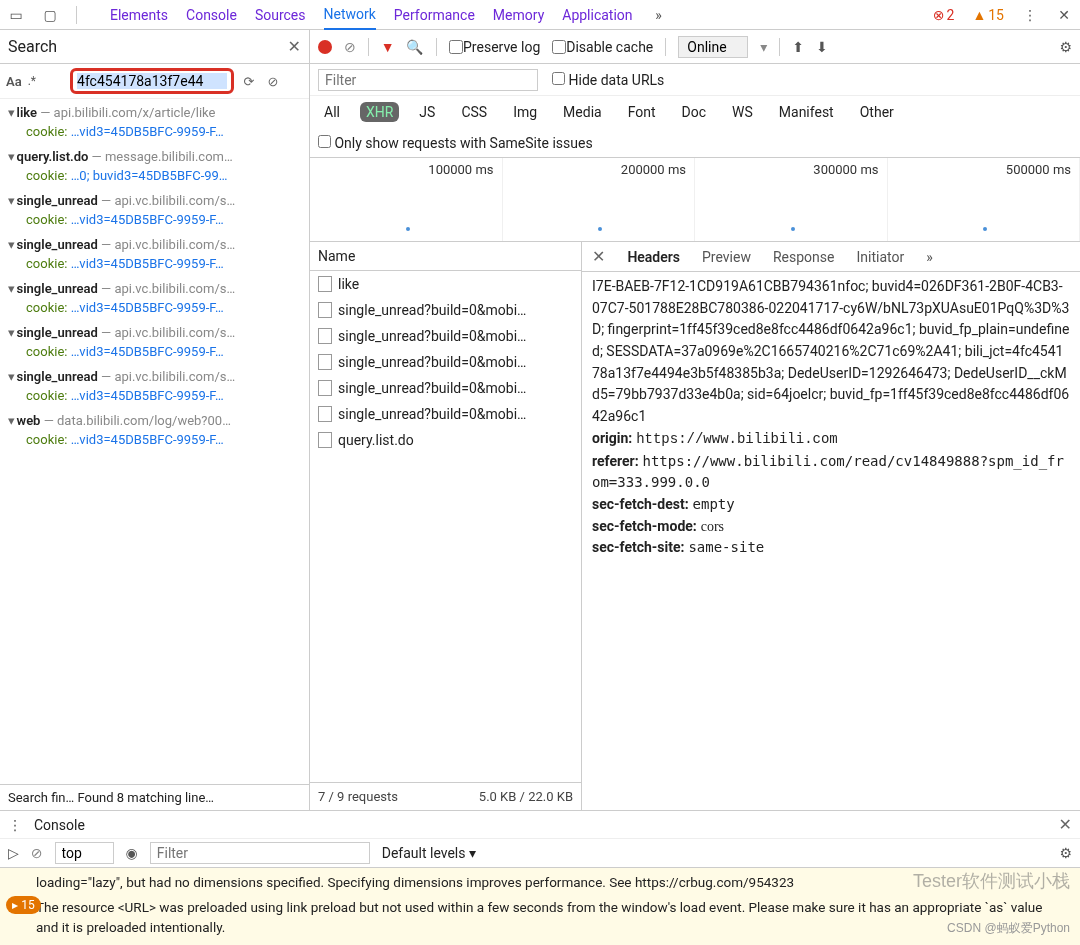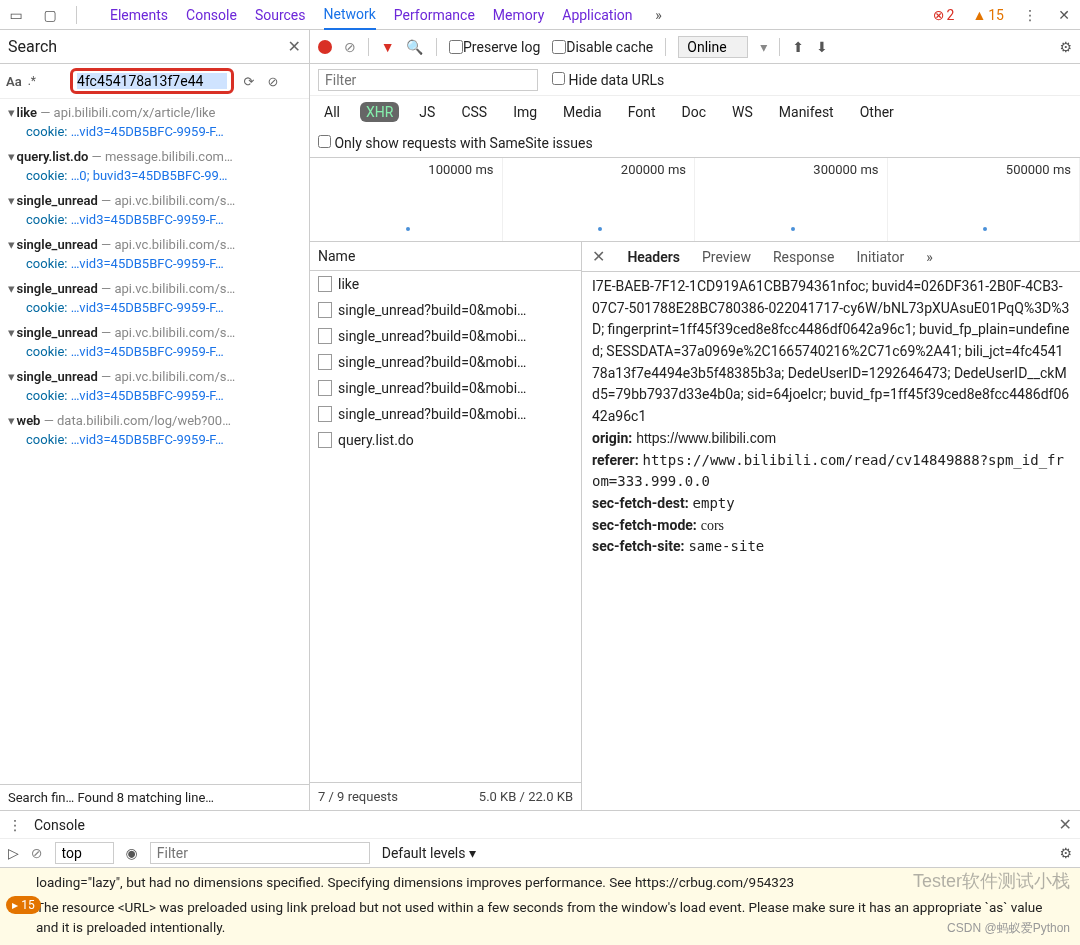--- a/index.html
+++ b/index.html
@@ -21,21 +21,21 @@
 .search-input-row .regex { font-size: 12px; color: #555; }
 .search-input-row .input-wrap { border: 3px solid #d93025; border-radius: 6px; padding: 2px 4px; background: #fff; margin-left: 28px; }
 .search-input-row input { border: none; outline: none; font-size: 14px; width: 150px; background: #cfe3ff; }
 .search-input-row .reload, .search-input-row .clear { width: 18px; height: 18px; color: #666; cursor: pointer; display: flex; align-items: center; justify-content: center; }
 .results { flex: 1; overflow: auto; font-size: 13px; }
 .result-group { padding: 6px 8px 2px 8px; white-space: nowrap; overflow: hidden; text-overflow: ellipsis; }
 .result-group .tri { color: #666; margin-right: 2px; }
 .result-group .name { font-weight: 600; }
 .result-group .host { color: #888; }
 .result-line { padding: 2px 8px 4px 26px; white-space: nowrap; overflow: hidden; text-overflow: ellipsis; }
-.result-line .label { color: #0369a1; }
+.result-line .label { color: #4d7c0f; }
 .result-line .val { color: #1a73e8; }
 .search-footer { border-top: 1px solid #ccc; padding: 5px 8px; font-size: 13px; white-space: nowrap; overflow: hidden; text-overflow: ellipsis; }
 .network-pane { flex: 1; display: flex; flex-direction: column; min-width: 0; }
 .net-toolbar { display: flex; align-items: center; gap: 12px; height: 34px; padding: 0 8px; border-bottom: 1px solid #ccc; font-size: 14px; }
 .net-toolbar .rec { width: 14px; height: 14px; border-radius: 50%; background: #d93025; }
 .net-toolbar .ban { color: #888; }
 .net-toolbar .funnel { color: #d93025; }
 .net-toolbar .magnify { color: #1a73e8; }
 .net-toolbar label { display: flex; align-items: center; gap: 0; }
 .net-toolbar input[type=checkbox] { width: 14px; height: 14px; }
@@ -233,21 +233,21 @@
         <div class="detail-tabs">
           <span class="close">✕</span>
           <span class="tab active">Headers</span>
           <span class="tab">Preview</span>
           <span class="tab">Response</span>
           <span class="tab">Initiator</span>
           <span style="color:#555">»</span>
         </div>
         <div class="detail-body" id="detail-body">
             <div>I7E-BAEB-7F12-1CD919A61CBB794361nfoc; buvid4=026DF361-2B0F-4CB3-07C7-501788E28BC780386-022041717-cy6W/bNL73pXUAsuE01PqQ%3D%3D; fingerprint=1ff45f39ced8e8fcc4486df0642a96c1; buvid_fp_plain=undefined; SESSDATA=37a0969e%2C1665740216%2C71c69%2A41; bili_jct=4fc454178a13f7e4494e3b5f48385b3a; DedeUserID=1292646473; DedeUserID__ckMd5=79bb7937d33e4b0a; sid=64joelcr; buvid_fp=1ff45f39ced8e8fcc4486df0642a96c1</div>
-            <div class="hdr"><b>origin:</b> <span style="font-family:Liberation Sans, sans-serif">https://www.bilibili.com</span></div>
+            <div class="hdr"><b>origin:</b> <span style="font-family:Liberation Mono, monospace">https://www.bilibili.com</span></div>
             <div class="hdr"><b>referer:</b> <span style="font-family:ui-monospace,Menlo,monospace">https://www.bilibili.com/read/cv14849888?spm_id_from=333.999.0.0</span></div>
             <div class="hdr"><b>sec-fetch-dest:</b> <span style="font-family:ui-monospace,Menlo,monospace">empty</span></div>
             <div class="hdr"><b>sec-fetch-mode:</b> <span style="font-family:Liberation Serif, serif">cors</span></div>
             <div class="hdr"><b>sec-fetch-site:</b> <span style="font-family:ui-monospace,Menlo,monospace">same-site</span></div>
           </div>
       </div>
     </div>
   </div>
 </div>
 

